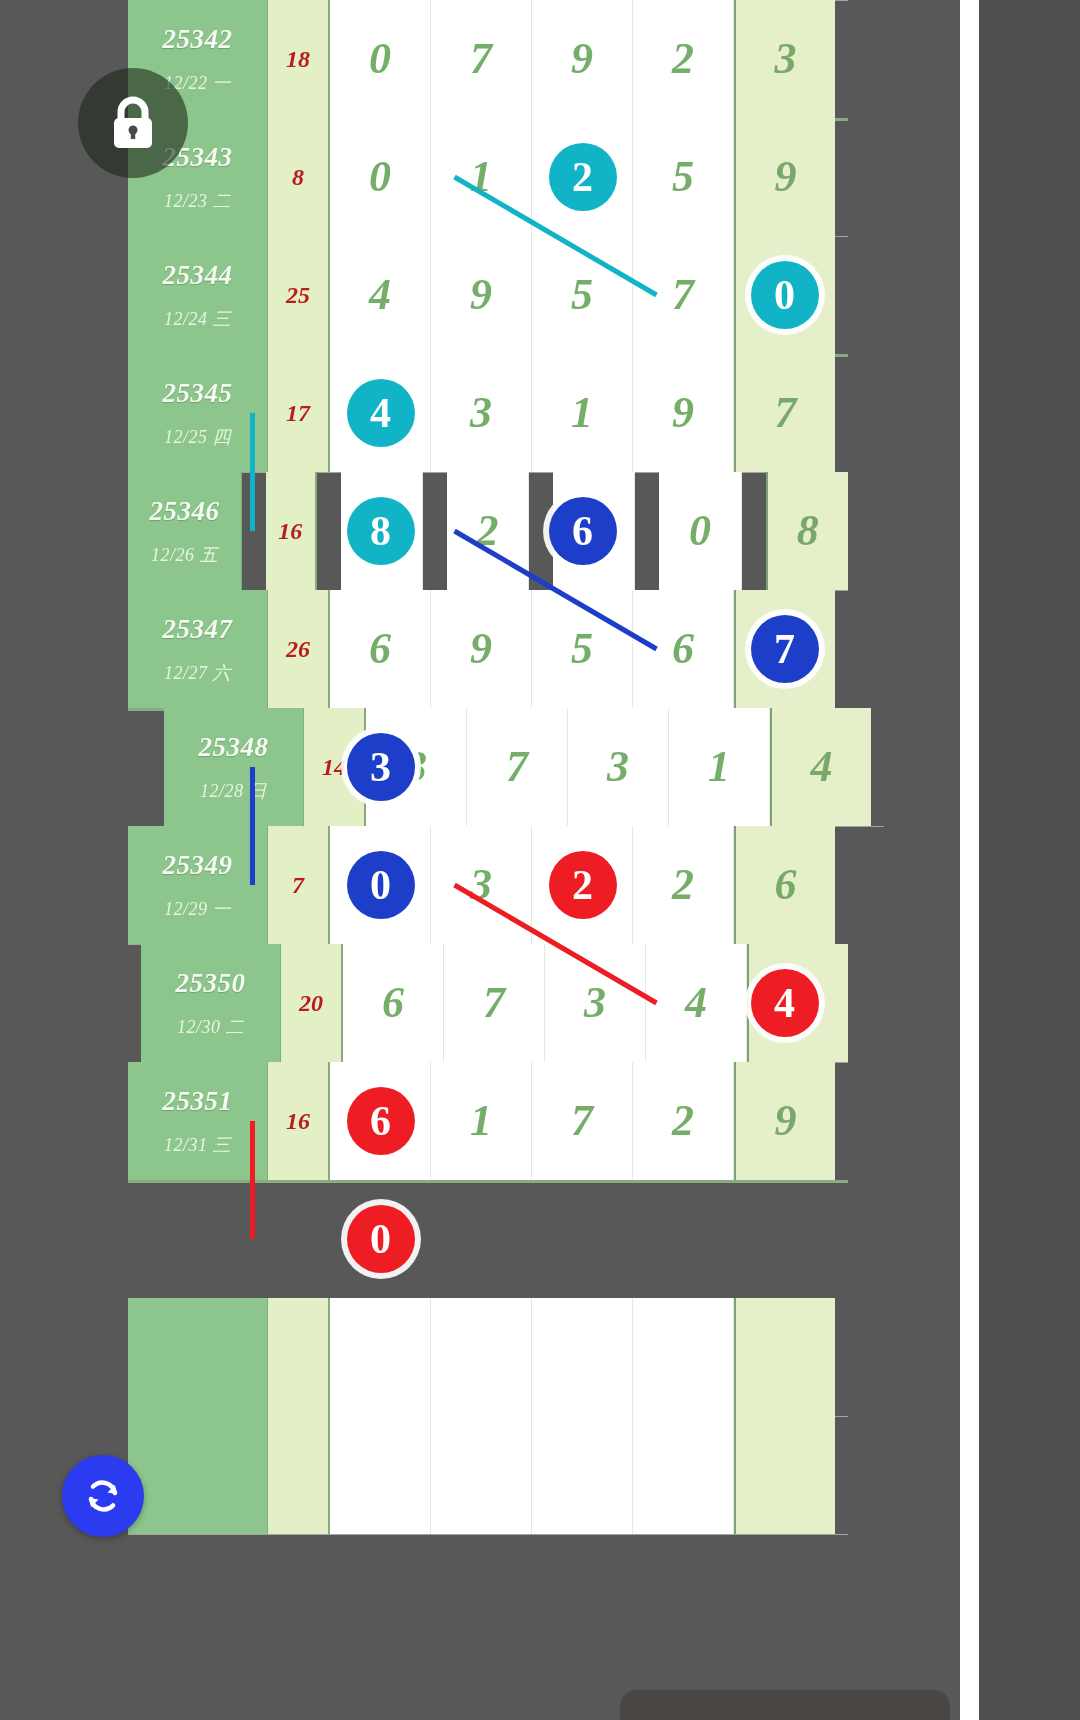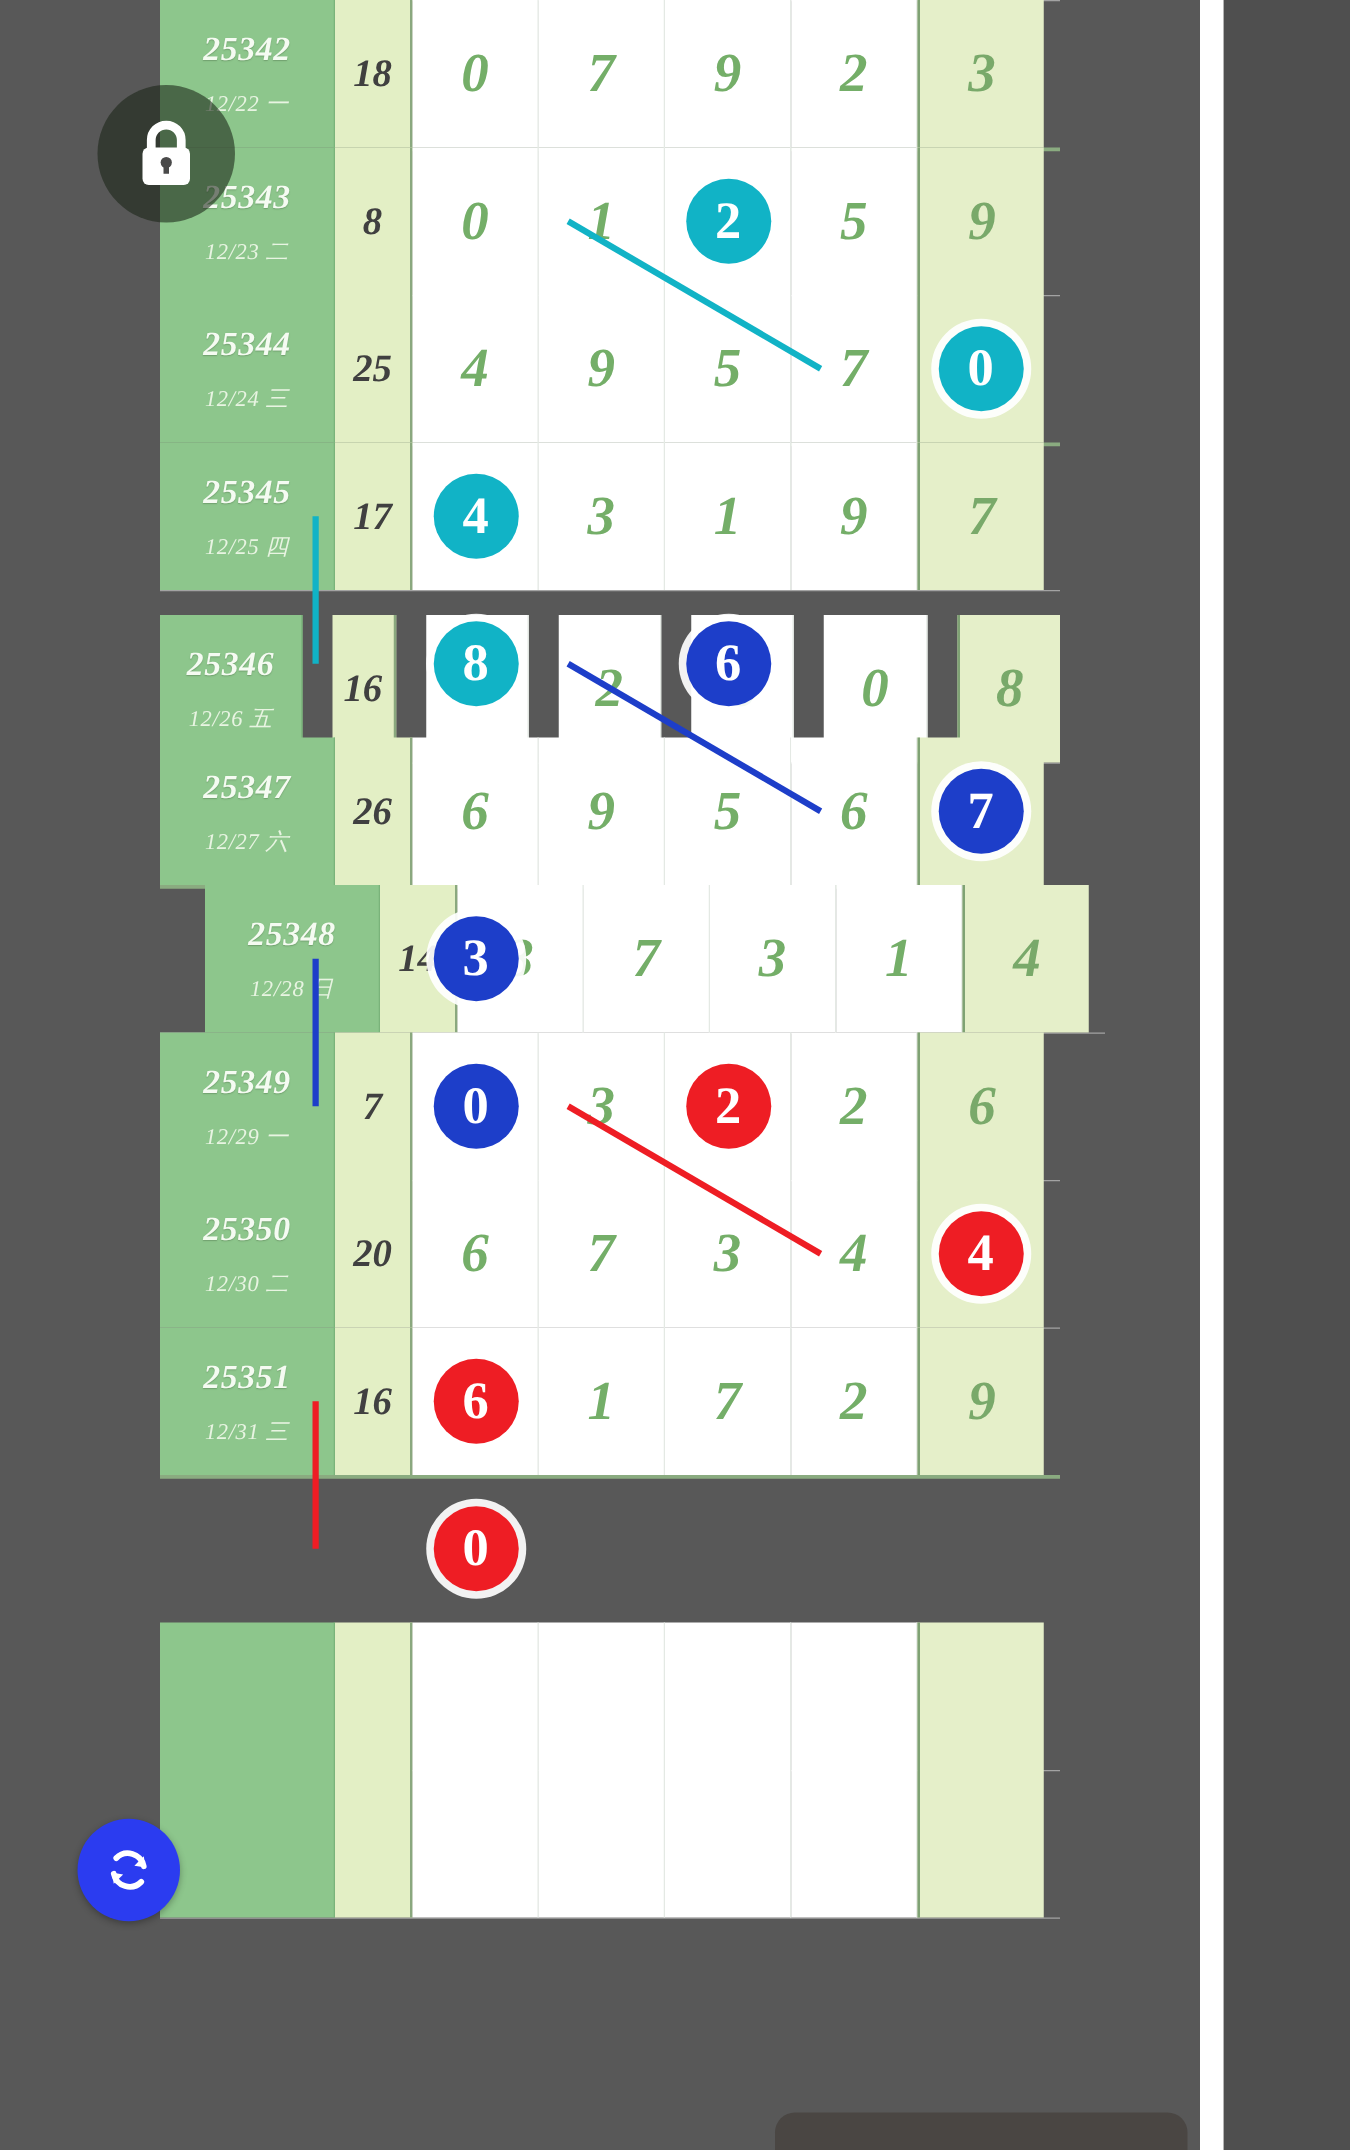--- a/index.html
+++ b/index.html
@@ -21,21 +21,21 @@
 
   .c-issue{width:140px;background:#8dc68c;border-right:1px solid #7ab37a;
            flex-direction:column;line-height:1;}
   .c-sum  {width:62px;background:#e3efc5;border-right:2px solid #8aa87e;}
   .c-num  {width:101px;background:#ffffff;border-right:1px solid #e4e9e4;}
   .c-num.last-digit{width:101px;background:#e5efc9;border-right:none;border-left:2px solid #7fa274;}
 
   .issue-no{color:#f5fbf2;font-size:27px;font-weight:bold;letter-spacing:.5px;
             text-shadow:0 1px 1px rgba(60,90,55,.35);}
   .issue-date{color:#e8f4e2;font-size:18px;margin-top:21px;letter-spacing:.5px;}
-  .sum-val{color:#404040;font-size:31px;font-weight:bold;}
+  .sum-val{color:#b91c1c;font-size:24px;font-weight:bold;}
   .digit{color:#74ae68;font-size:44px;font-weight:bold;line-height:1;}
   .c-num.last-digit .digit{color:#79a96a;}
 
   
   .row.group-end{border-bottom:3px solid #8aab80;}
   .row.thin-end{border-bottom:1px solid #a3a3a3;}
 
   
   .bubble{position:absolute;left:50%;top:50%;transform:translate(-50%,-50%);
           width:68px;height:68px;border-radius:50%;
@@ -155,21 +155,21 @@
       <div class="cell c-num">
         <span class="digit">1</span>
       </div>
       <div class="cell c-num">
         <span class="digit">9</span>
       </div>
       <div class="cell c-num last-digit">
         <span class="digit">7</span>
       </div>
     </div>
-    <div class="row thin-end" style="top: 492px; height: 118px; gap: 24px;">
+    <div class="row thin-end" style="top: 472px; height: 118px; gap: 24px;">
       <div class="cell c-issue">
         <div class="issue-no">25346</div>
         <div class="issue-date">12/26 五</div>
       </div>
       <div class="cell c-sum">
         <span class="sum-val">16</span>
       </div>
       <div class="cell c-num">
         <span class="digit">8</span>
       </div>
@@ -251,21 +251,21 @@
       <div class="cell c-num">
         <span class="digit">2</span>
       </div>
       <div class="cell c-num">
         <span class="digit">2</span>
       </div>
       <div class="cell c-num last-digit">
         <span class="digit">6</span>
       </div>
     </div>
-    <div class="row thin-end" style="top: 944px; height: 118px;">
+    <div class="row thin-end" style="top: 944px; height: 118px; justify-content: flex-end;">
       <div class="cell c-issue">
         <div class="issue-no">25350</div>
         <div class="issue-date">12/30 二</div>
       </div>
       <div class="cell c-sum">
         <span class="sum-val">20</span>
       </div>
       <div class="cell c-num">
         <span class="digit">6</span>
       </div>

